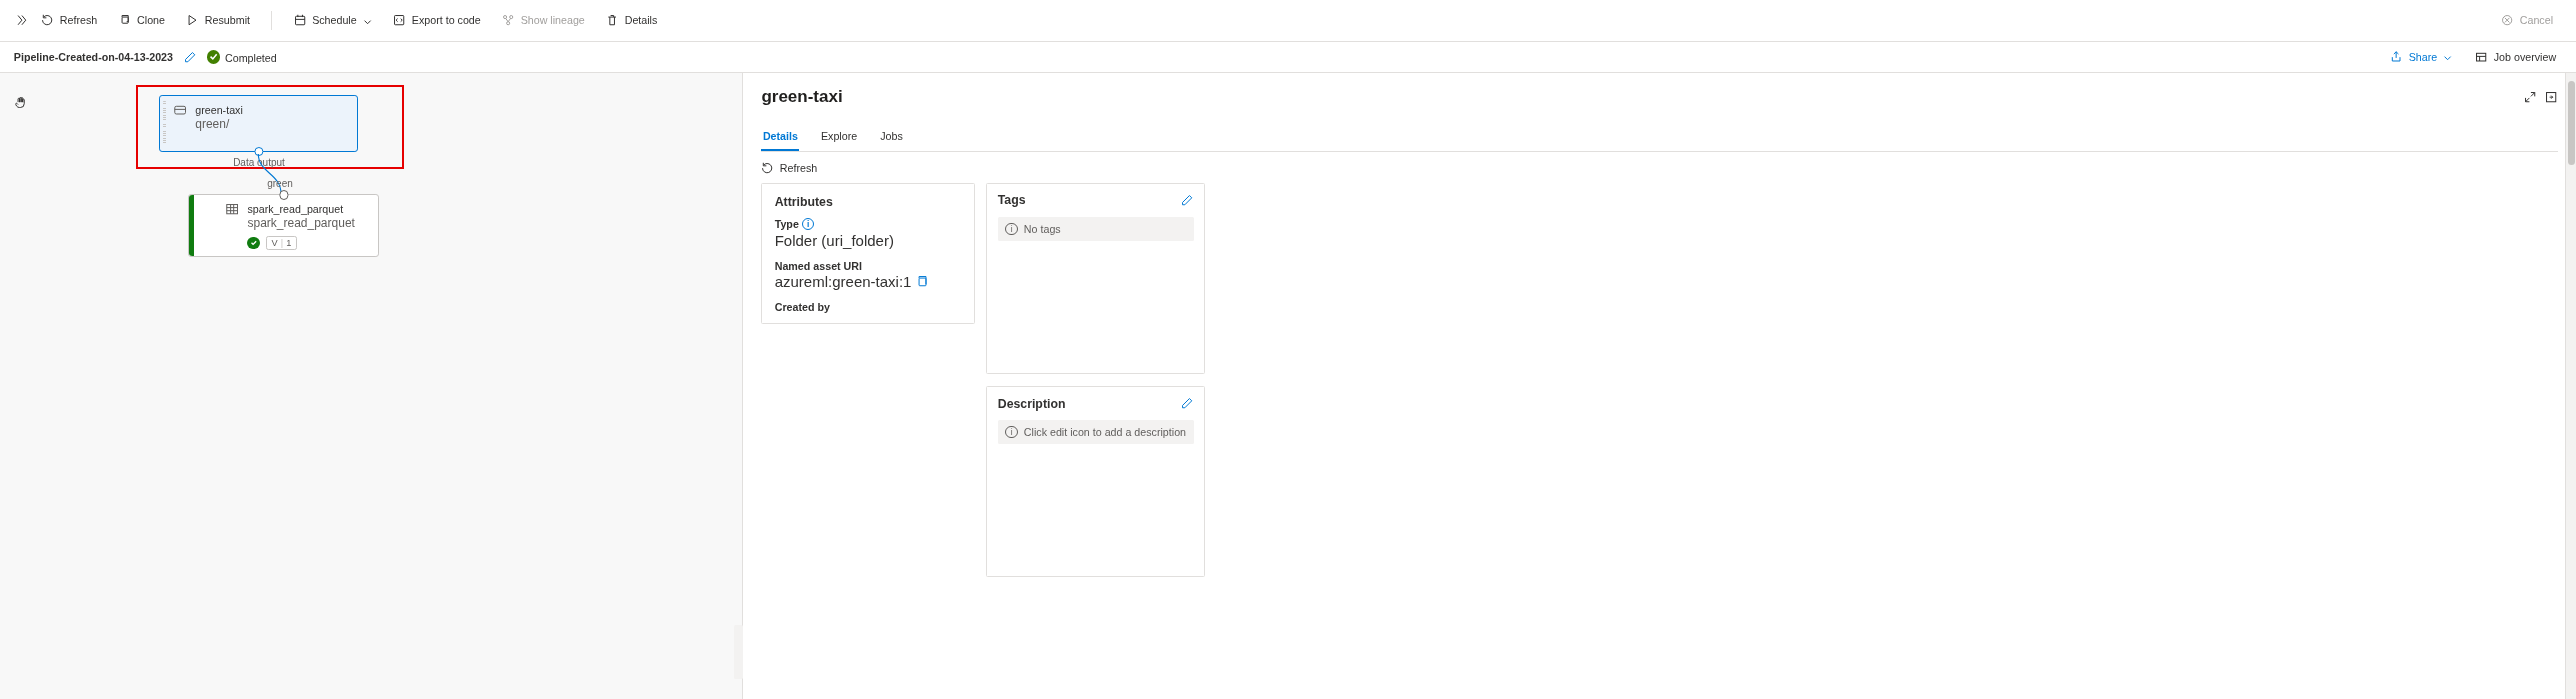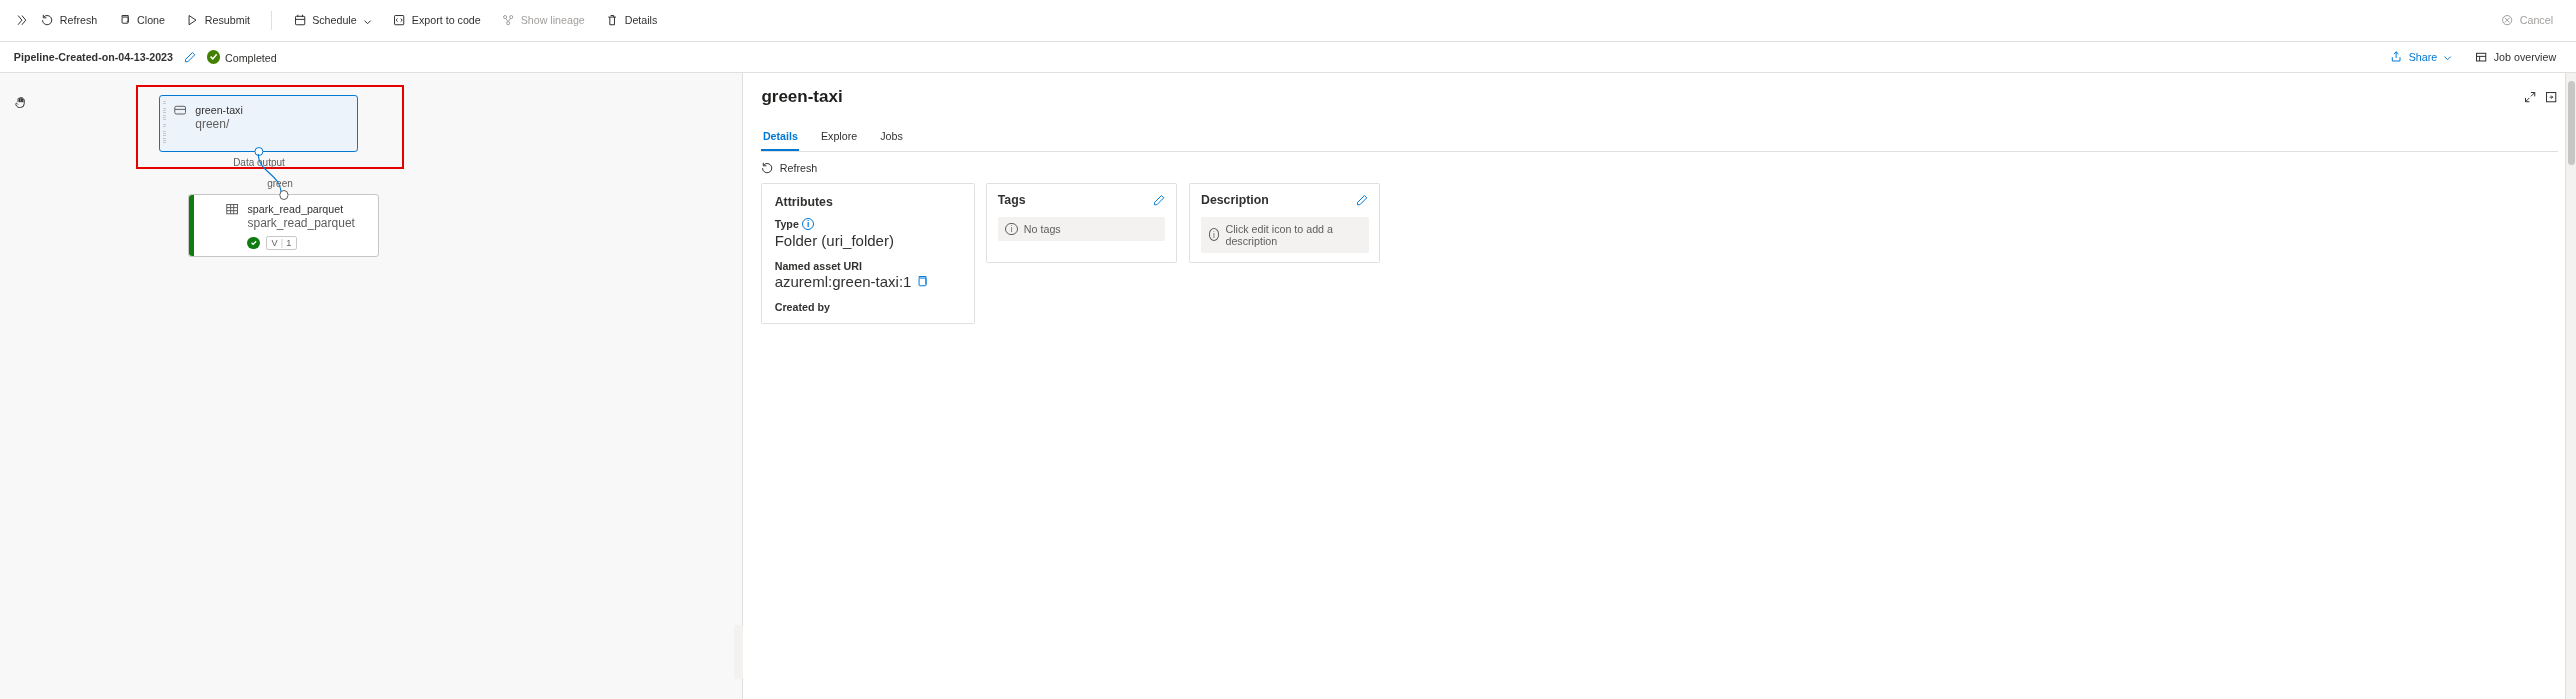--- a/index.html
+++ b/index.html
@@ -158,21 +158,21 @@
   .kv { margin-bottom: 10.7px;}
   .kv .k { font-weight:600; font-size:10.7px; display:flex; align-items:center; gap:3.1px;}
   .kv .v { font-size:15px; color:#323130; margin-top:1.5px; display:flex; align-items:center; gap:4.6px;}
   .muted-box {
     background:#f3f2f1; padding:6.1px 7.7px; display:flex; align-items:center; gap:6.1px; color:#605e5c; border-radius:1.5px;
   }
   .info-dot {
     width:12.3px;height:12.3px;border:0.8px solid #605e5c;border-radius:50%;
     display:inline-flex;align-items:center;justify-content:center;font-size:8.4px;color:#605e5c;
   }
-  .right-stack { display:flex; flex-direction:row; gap:12.3px;}
+  .right-stack { display:flex; flex-direction:column; gap:12.3px;}
   .scroll-resize {
     position:absolute; right:0; top:0; width:10.7px; height:100%; background:#f3f2f1;
     border-left:0.8px solid #e1dfdd;
   }
   .scroll-resize .thumb {
     position:absolute; left:1.5px; right:1.5px; top:7.7px; height:84px; background:#c8c6c4; border-radius:3.8px;
   }
 
   .mid-resize {
     position:absolute; left:734px; top: 552px; width:9.2px; height:54px;

